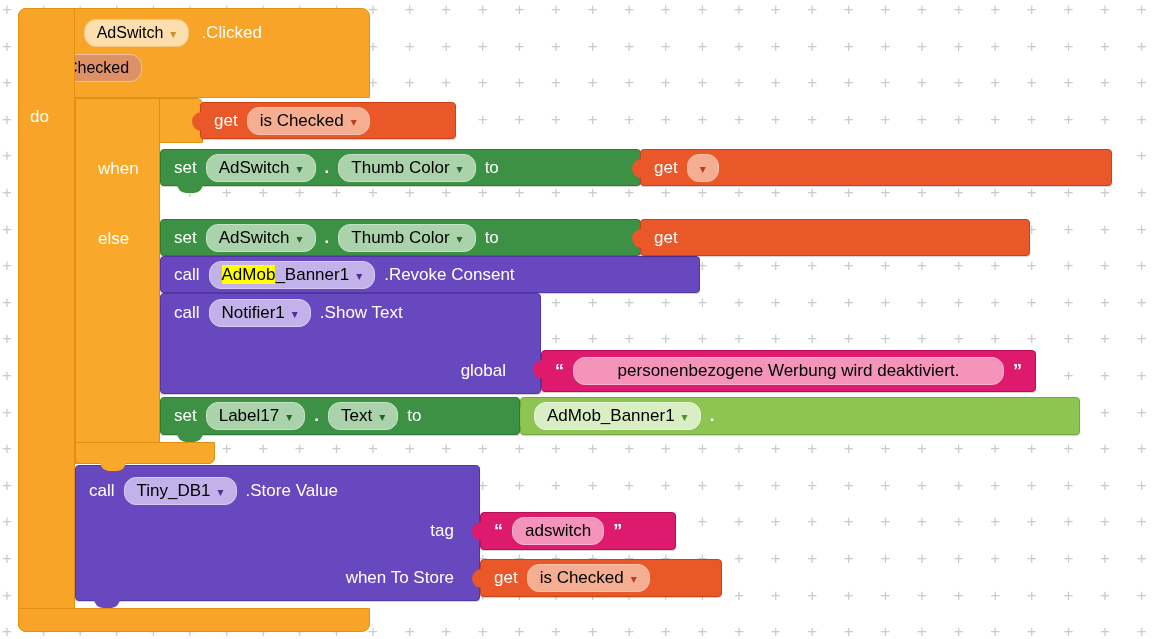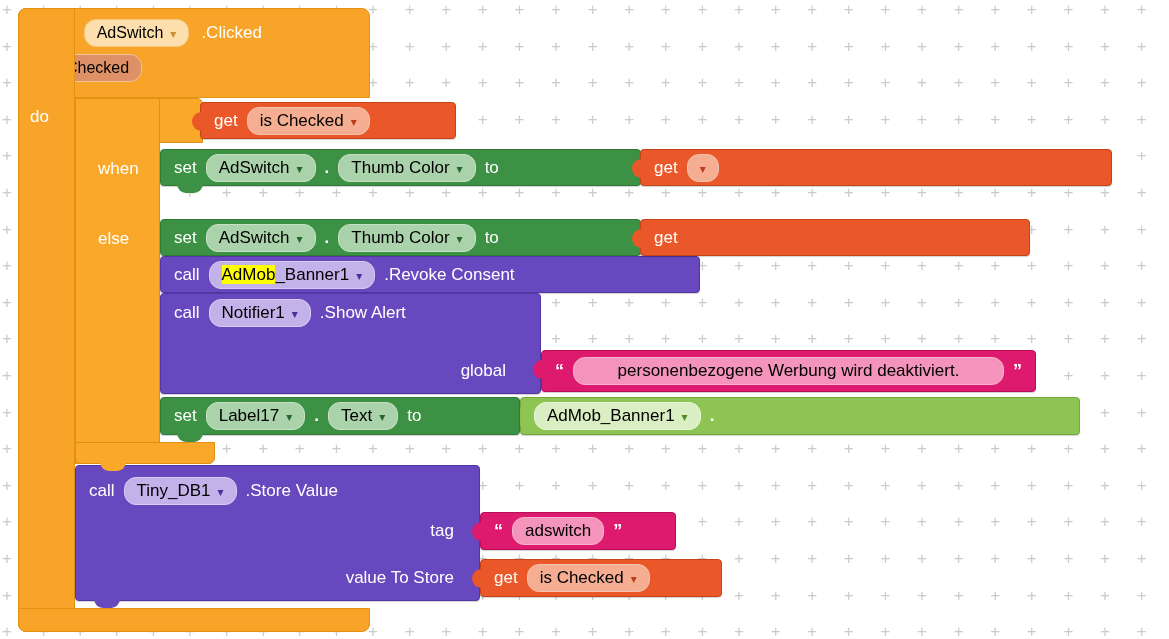--- a/index.html
+++ b/index.html
@@ -719,21 +719,21 @@
     <span class="kw">.Revoke Consent</span>
   </div>
 
   <div class="blk purple" style="left:160px;top:293px;width:381px;height:101px;padding:0;align-items:flex-start;">
     <div class="mrow">
       <span class="kw">call</span>
       <span class="chip chip-lav">
         <span>Notifier1</span>
         <span class="arrow"></span>
       </span>
-      <span class="kw">.Show Alert</span>
+      <span class="kw">.Show Text</span>
     </div>
     <span class="arglbl" style="right:34px;top:67px;">global</span>
   </div>
   <div class="blk pink val plug" style="left:541px;top:350px;width:495px;height:42px;">
     <span class="q">“</span>
     <span class="chip chip-pink" style="flex:1;justify-content:center;">
       <span>personenbezogene Werbung wird deaktiviert.</span>
     </span>
     <span class="q">”</span>
   </div>
@@ -763,21 +763,21 @@
   <div class="blk purple" style="left:75px;top:465px;width:405px;height:136px;padding:0;align-items:flex-start;">
     <div class="mrow" style="padding-top:6px;">
       <span class="kw">call</span>
       <span class="chip chip-lav">
         <span>Tiny_DB1</span>
         <span class="arrow"></span>
       </span>
       <span class="kw">.Store Value</span>
     </div>
     <span class="arglbl" style="right:25px;top:55px;">tag</span>
-    <span class="arglbl" style="right:25px;top:102px;">value To Store</span>
+    <span class="arglbl" style="right:25px;top:102px;">when To Store</span>
     <i class="bump" style="left:18px;"></i>
   </div>
   <div class="blk pink val plug" style="left:480px;top:512px;width:196px;height:38px;">
     <span class="q">“</span>
     <span class="chip chip-pink">
       <span>adswitch</span>
     </span>
     <span class="q">”</span>
   </div>
   <div class="blk red val plug" style="left:480px;top:559px;width:242px;height:38px;">

